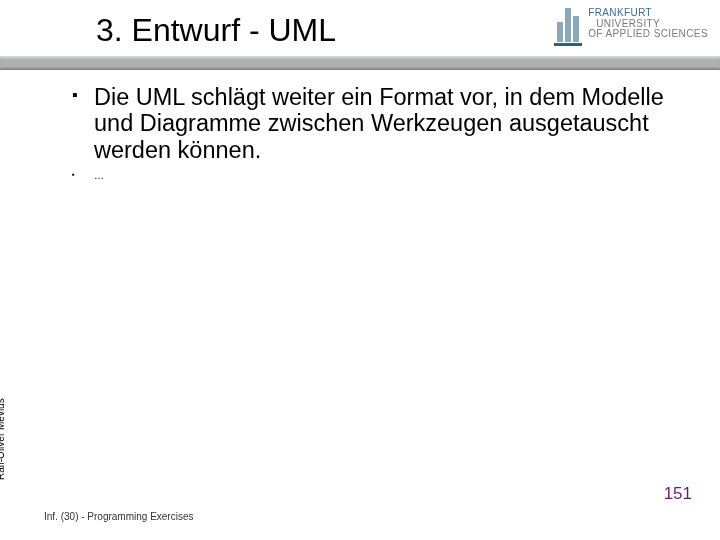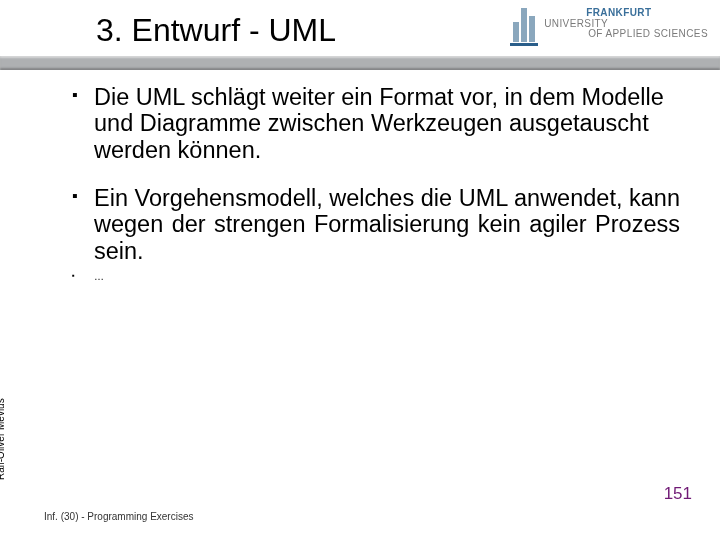--- a/index.html
+++ b/index.html
@@ -12,23 +12,23 @@
 
   .logo { position: absolute; right: 12px; top: 2px; display: flex; align-items: center; gap: 6px; }
   .logo-mark { display: flex; align-items: flex-end; gap: 2px; height: 40px; }
   .logo-bar { width: 6px; background: #8aa7bd; }
   .logo-bar.b1 { height: 20px; }
   .logo-bar.b2 { height: 34px; }
   .logo-bar.b3 { height: 26px; }
   .logo-baseline { width: 28px; height: 3px; background: #2a5e8a; margin-top: 1px; }
   .logo-markwrap { display: flex; flex-direction: column; align-items: center; }
   .logo-text { display: flex; flex-direction: column; font-size: 10px; line-height: 1.05; color: #6a6a6a; letter-spacing: 0.4px; }
-  .logo-text .l1 { color: #3a6f9a; font-weight: 700; margin-left: 42px; }
-  .logo-text .l2 { color: #7a7a7a; }
-  .logo-text .l3 { color: #7a7a7a; margin-left: 44px; }
+  .logo-text .l1 { color: #3a6f9a; font-weight: 400; }
+  .logo-text .l2 { color: #7a7a7a; margin-left: 8px; }
+  .logo-text .l3 { color: #7a7a7a; }
 
   .hruler { position: absolute; left: 0; top: 56px; width: 720px; height: 14px; background: #aeb0b2; box-shadow: inset 0 2px 2px rgba(255,255,255,0.5), inset 0 -2px 2px rgba(0,0,0,0.25); }
 
   .content { position: absolute; left: 72px; right: 40px; top: 84px; }
   .bullets { list-style: none; }
   .bullets > li { position: relative; padding-left: 22px; font-size: 23.5px; line-height: 1.12; margin-bottom: 22px; }
   .bullets > li::before { content: "▪"; position: absolute; left: 0; top: 2px; font-size: 16px; color: #000; }
   .bullets > li.justify { text-align: justify; text-align-last: left; }
   .bullets > li.small { font-size: 10px; line-height: 1; margin-top: -14px; }
   .bullets > li.small::before {content:"▪"; font-size:8px; top:0; }
@@ -61,21 +61,20 @@
         <span class="l3">OF APPLIED SCIENCES</span>
       </div>
     </div>
 
     <div class="hruler"></div>
   </div>
 
   <div class="content">
     <ul class="bullets">
       <li>Die UML schlägt weiter ein Format vor, in dem Modelle und Diagramme zwischen Werkzeugen ausgetauscht werden können.</li>
-      <li class="justify">Ein Vorgehensmodell, welches die UML anwendet, kann wegen der strengen Formalisierung kein agiler Prozess sein.</li>
       <li class="small">…</li>
     </ul>
   </div>
 
   <div class="sidetext">Ralf-Oliver Mevius</div>
 
   <div class="footer">Inf. (30) - Programming Exercises</div>
   <div class="pagenum">151</div>
 
 </div>

